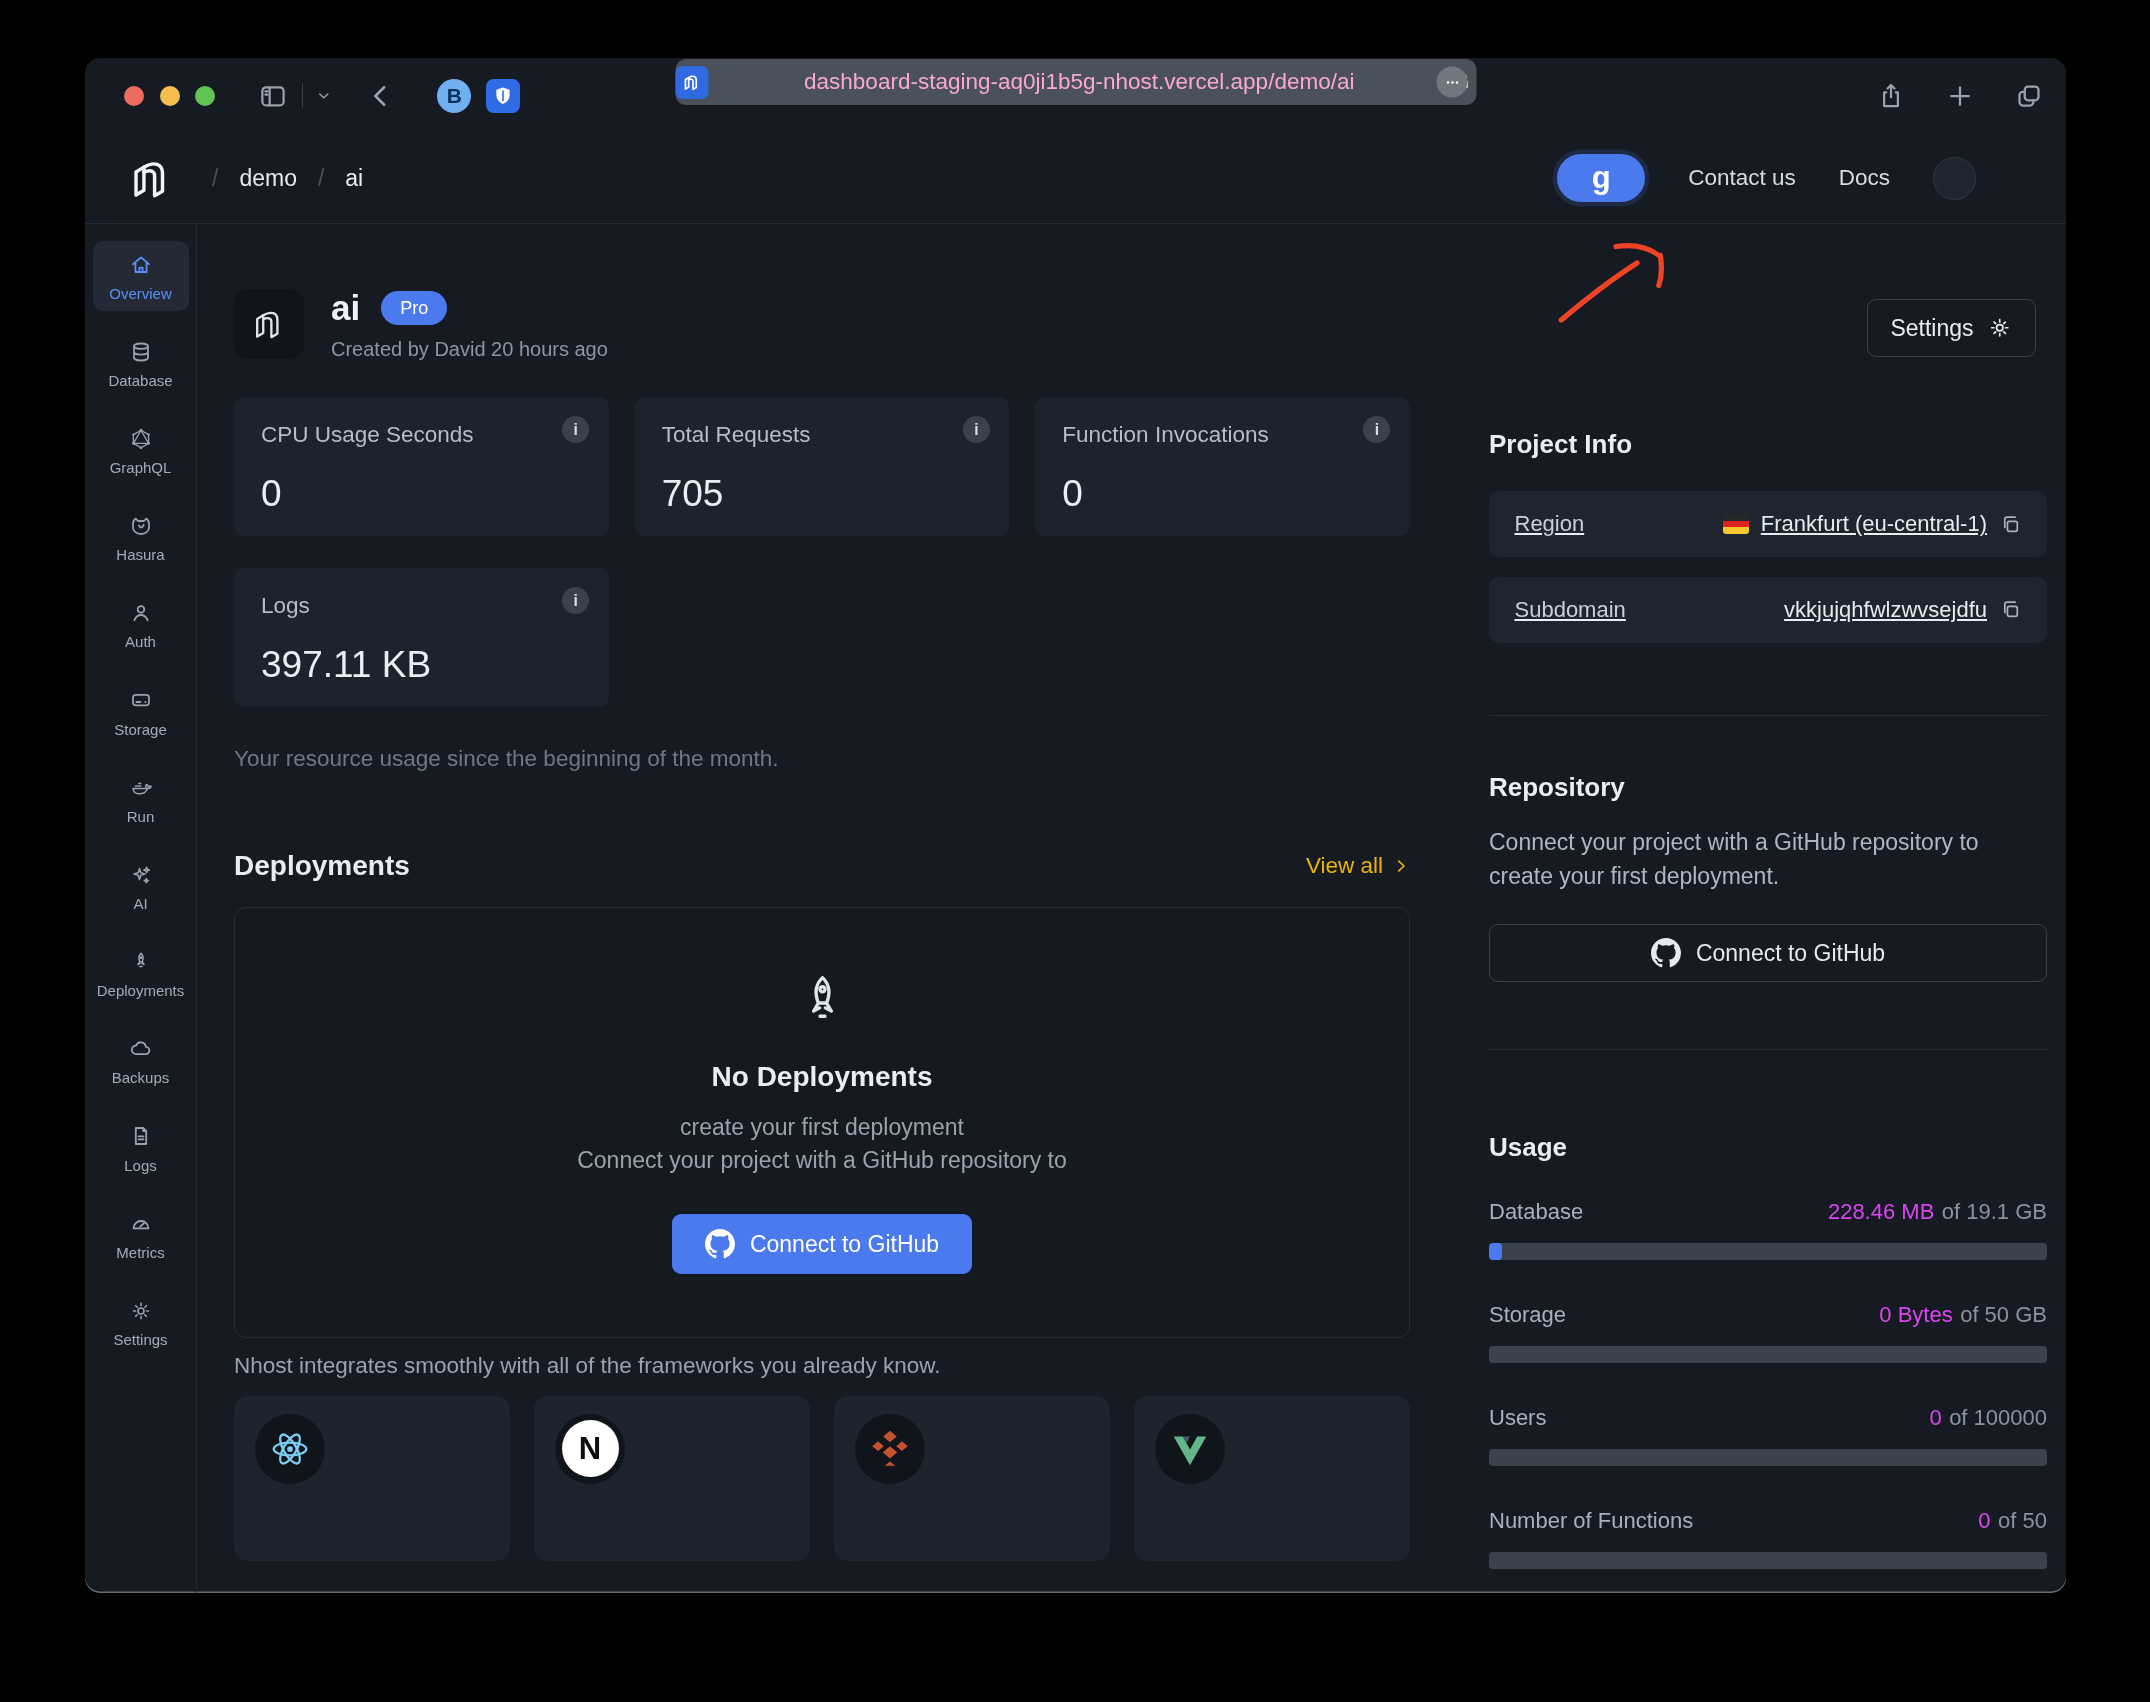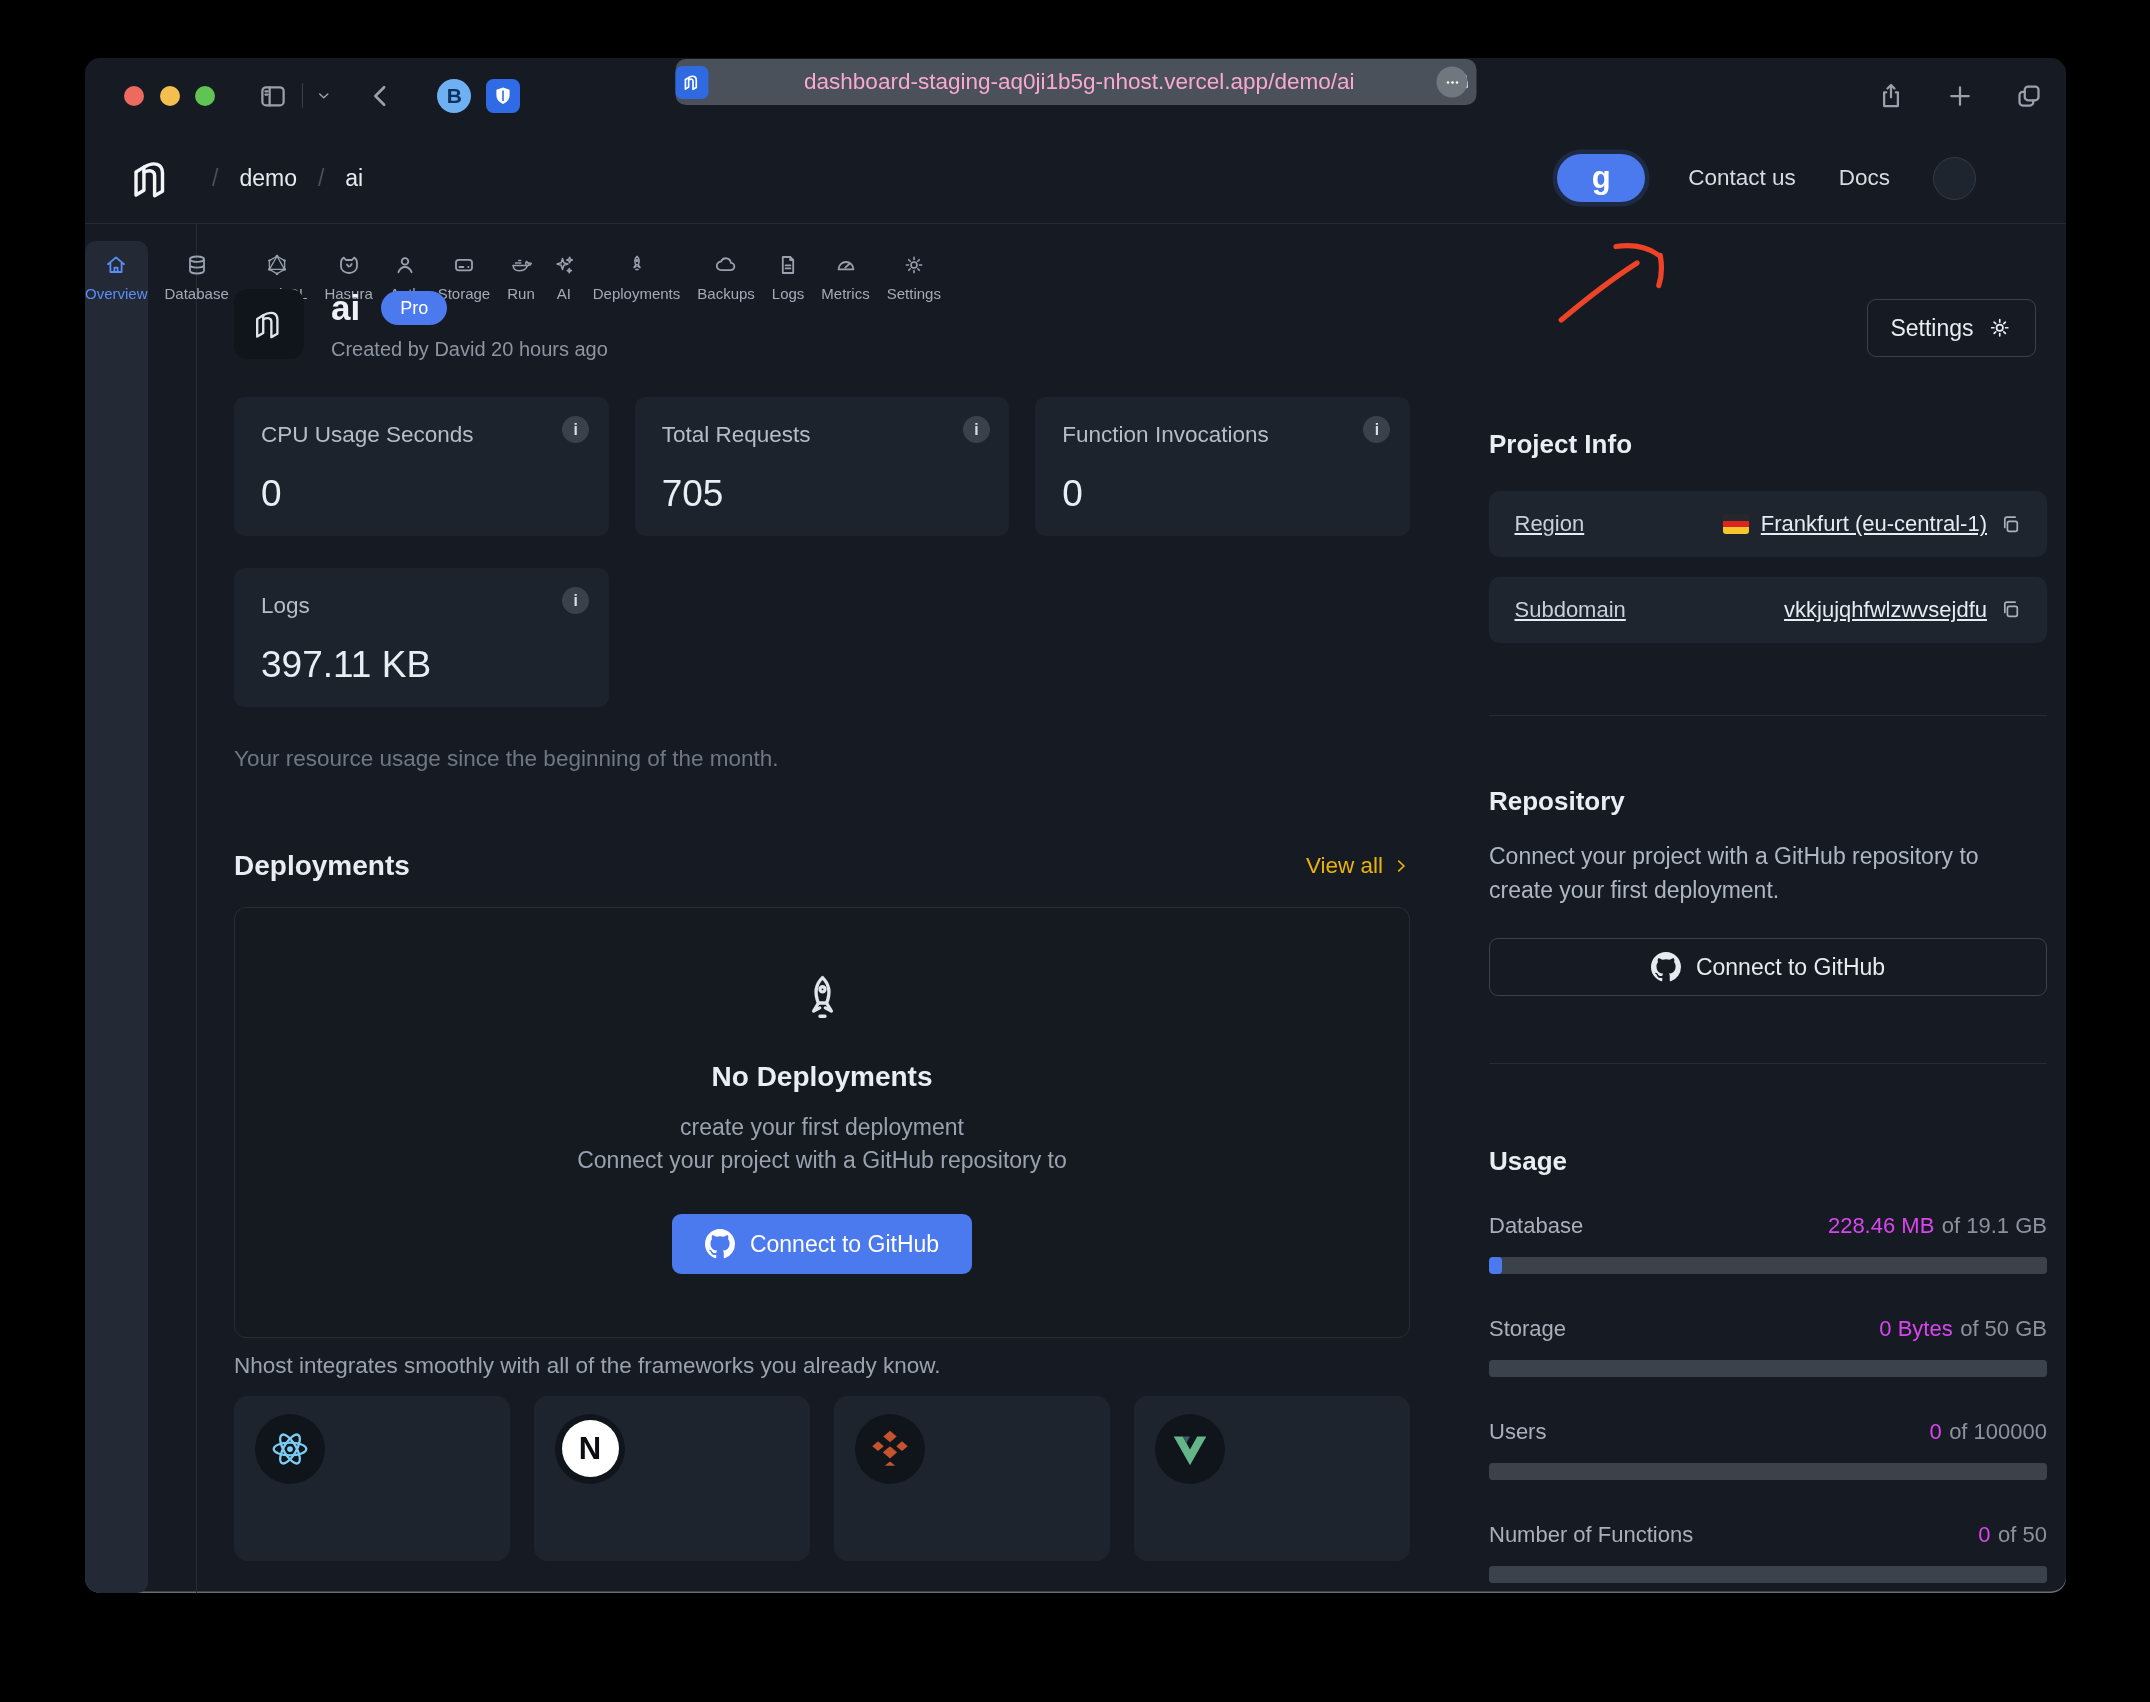--- a/index.html
+++ b/index.html
@@ -49,21 +49,21 @@
   .crumb { color:#e7ebf0; }
   .hdr-right { margin-left:auto; display:flex; align-items:center; gap:43px; }
   .gpill { width:88px; height:48px; border-radius:24px; background:#4b79ee; color:#fff; font-size:31px; font-weight:600;
            display:flex; align-items:center; justify-content:center; box-shadow:0 0 0 4.5px rgba(75,121,238,.16); }
   .hdr-link { color:#d7dce3; font-size:22.5px; }
   .avatar { width:43px; height:43px; border-radius:50%; background:#1f252e; border:0.7px solid #333a45; }
 
   
   .appbody { display:flex; height:calc(100% - 166px); }
   .sidebar { width:112px; border-right:0.7px solid #252b34; padding-top:16.5px;
-             display:flex; gap:17px; }
+             display:flex; flex-direction:column; align-items:center; gap:17px; }
   .sbitem { width:96px; display:flex; flex-direction:column; align-items:center; gap:8.2px;
             padding:12px 0 9px; border-radius:10.5px; color:#a4abb6; font-size:15px; }
   .sbitem svg { width:24px; height:24px; color:#9aa1ad; }
   .sbitem.active { background:#232a35; color:#5c8cf5; }
   .sbitem.active svg { color:#5c8cf5; }
 
   .main { flex:1; padding:0 19px 0 37px; display:flex; gap:79px; }
   .leftcol { width:1176px; }
   .rightcol { width:558px; }
 
@@ -123,21 +123,21 @@
              display:flex; align-items:center; padding:0 25.5px; font-size:22px;text-decoration:underline; }
   .inforow.first { margin-top:31px; }
   .ilabel { color:#c9d0d9; }
   .ival { margin-left:auto; display:flex; align-items:center; gap:12px; color:#e6ebf1; }
   .flag { width:26px; height:19.5px; border-radius:3px; overflow:hidden; display:flex; flex-direction:column; }
   .flag div { flex:1; }
   .fl-b{background:#26272b}.fl-r{background:#d22;}.fl-g{background:#f6c62d}
   .copybtn { color:#aab1bc; display:flex; }
   .copybtn svg { width:22.5px; height:22.5px; }
   .rdivider { margin-top:72px; border-top:0.7px solid #262d37; }
-  .rtitle { margin-top:70px; font-size:26px; font-weight:600; color:#e9eef4; }
+  .rtitle { margin-top:56px; font-size:26px; font-weight:600; color:#e9eef4; }
   .repo-text { margin-top:22.5px; color:#aeb6c1; font-size:23px; line-height:1.48; }
   .btn-outline { margin-top:31px; width:100%; height:58px; border:0.7px solid #3a414d; border-radius:9px;
                  background:transparent; color:#e6ebf1; font-size:23px;
                  display:flex; align-items:center; justify-content:center; gap:15px; }
   .usage-title { margin-top:82px; font-size:26px; font-weight:600; color:#e9eef4; }
   .usagerow { margin-top:42px; }
   .usagerow.first { margin-top:36px; }
   .usagehead { display:flex; align-items:baseline; font-size:22px; }
   .ulabel { color:#a9b0bb; }
   .uval { margin-left:auto; color:#d946ef; font-weight:400; }

